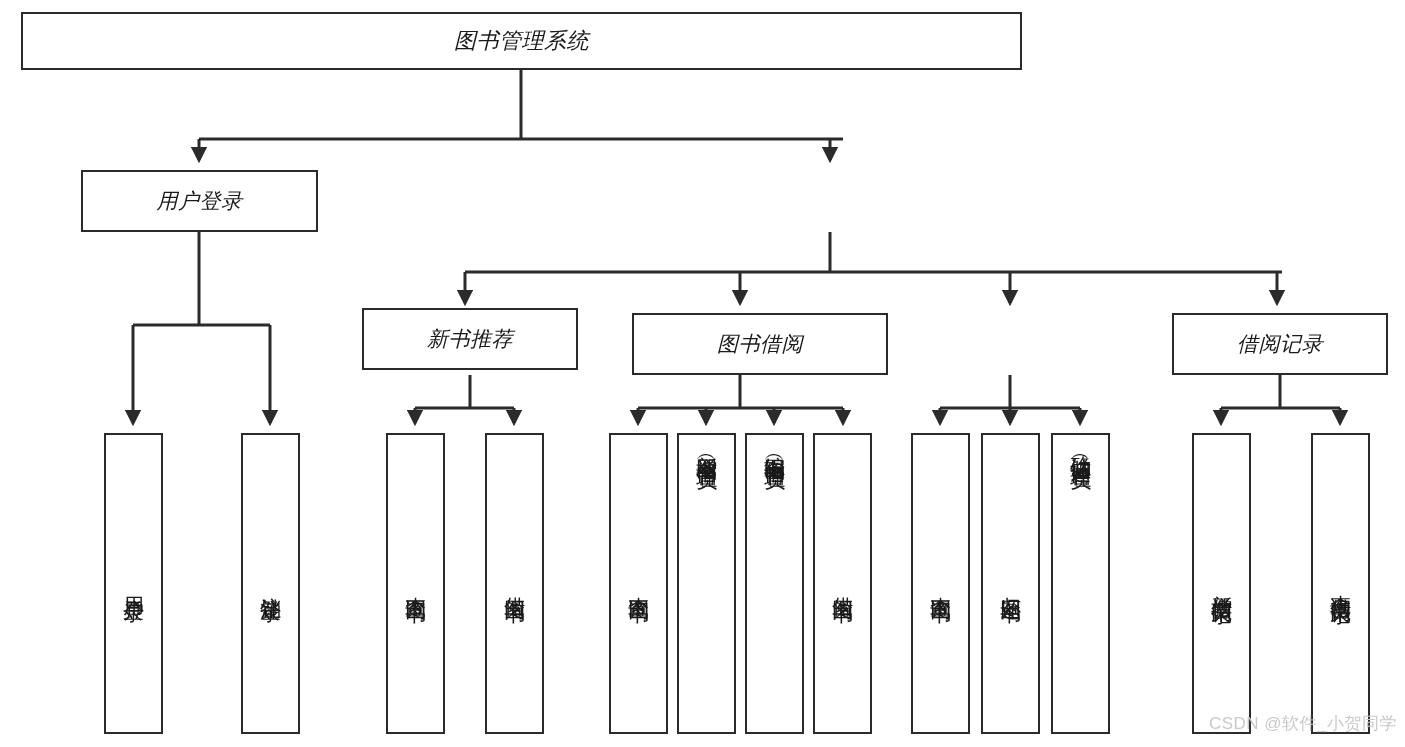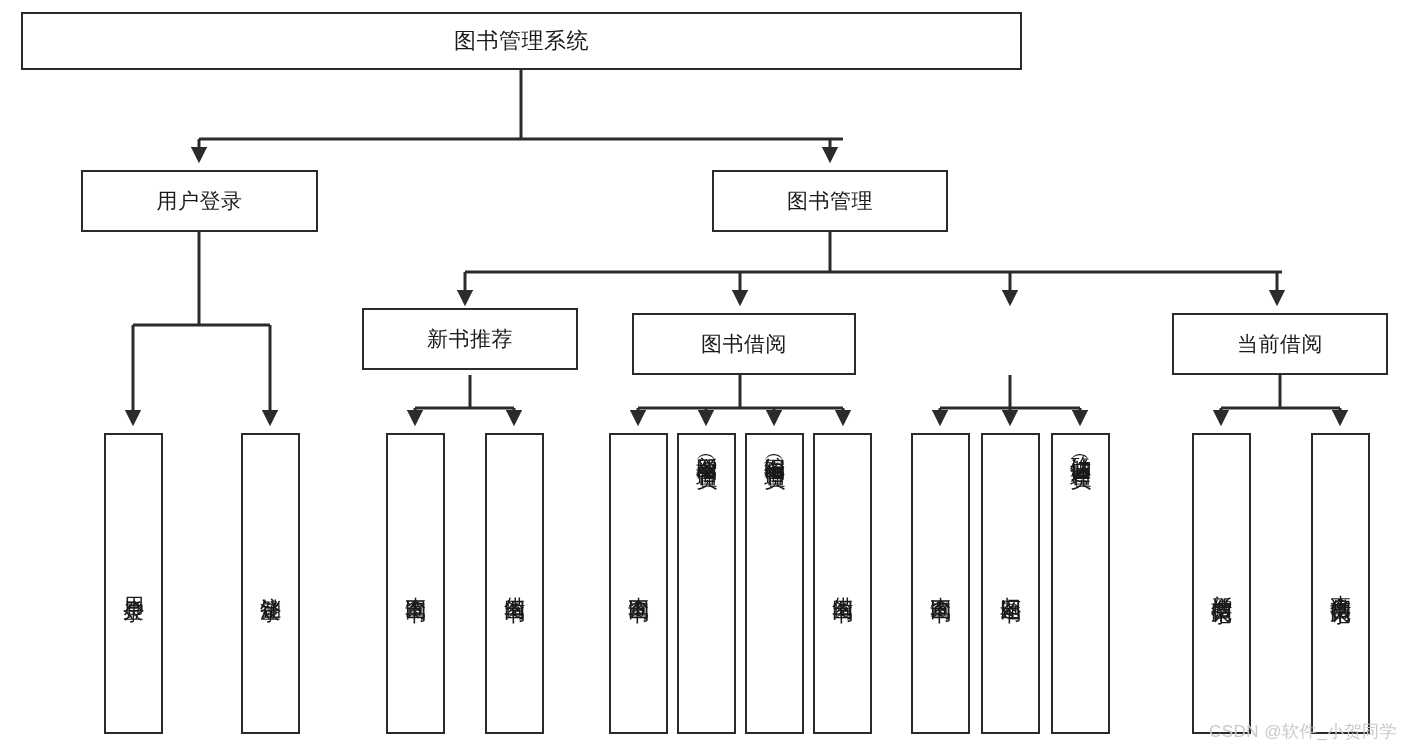--- a/index.html
+++ b/index.html
@@ -38,20 +38,21 @@
   }
   .node .lbl {
     display: block;
     line-height: 1.15;
     white-space: nowrap;
   }
   
   .h-node .lbl {
     font-size: 21px;
     letter-spacing: 0.5px;
+    font-style: italic;
   }
   .root .lbl {
     font-size: 22px;
   }
   
   .v-node {
     align-items: center;
     justify-content: center;
   }
   .v-node .lbl {
@@ -64,21 +65,21 @@
   }
   .v-node.top-align {
     align-items: flex-start;
   }
   .v-node.top-align .lbl {
     margin-top: 4px;
   }
   #watermark {
     position: absolute;
     right: 8px;
-    bottom: 4px;
+    bottom: 12px;
     font-size: 17px;
     color: #c9c9c9;
     letter-spacing: 0.5px;
     z-index: 3;
     white-space: nowrap;
     pointer-events: none;
   }
 </style>
 </head>
 <body>
@@ -135,32 +136,29 @@
     </g>
   </svg>
 
   <div class="node h-node root" style="left:21px; top:12px; width:1001px; height:58px;">
     <span class="lbl">图书管理系统</span>
   </div>
 
   <div class="node h-node" style="left:81px; top:170px; width:237px; height:62px;">
     <span class="lbl">用户登录</span>
   </div>
-  <div class="node h-node" style="left:712px; top:170px; width:236px; height:62px;">
-    <span class="lbl">图书管理</span>
-  </div>
 
   <div class="node h-node" style="left:362px; top:308px; width:216px; height:62px;">
     <span class="lbl">新书推荐</span>
   </div>
-  <div class="node h-node" style="left:632px; top:313px; width:224px; height:62px;">
+  <div class="node h-node" style="left:632px; top:313px; width:256px; height:62px;">
     <span class="lbl">图书借阅</span>
   </div>
   <div class="node h-node" style="left:1172px; top:313px; width:216px; height:62px;">
-    <span class="lbl">当前借阅</span>
+    <span class="lbl">借阅记录</span>
   </div>
 
   <div class="node v-node" style="left:104px; top:433px; width:59px; height:301px;">
     <span class="lbl">用户登录</span>
   </div>
   <div class="node v-node" style="left:241px; top:433px; width:59px; height:301px;">
     <span class="lbl">注销登录</span>
   </div>
 
   <div class="node v-node" style="left:386px; top:433px; width:59px; height:301px;">

